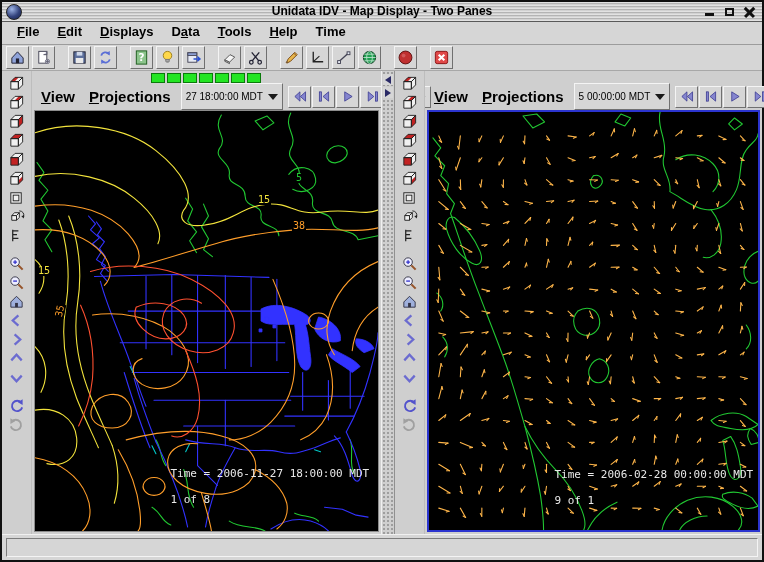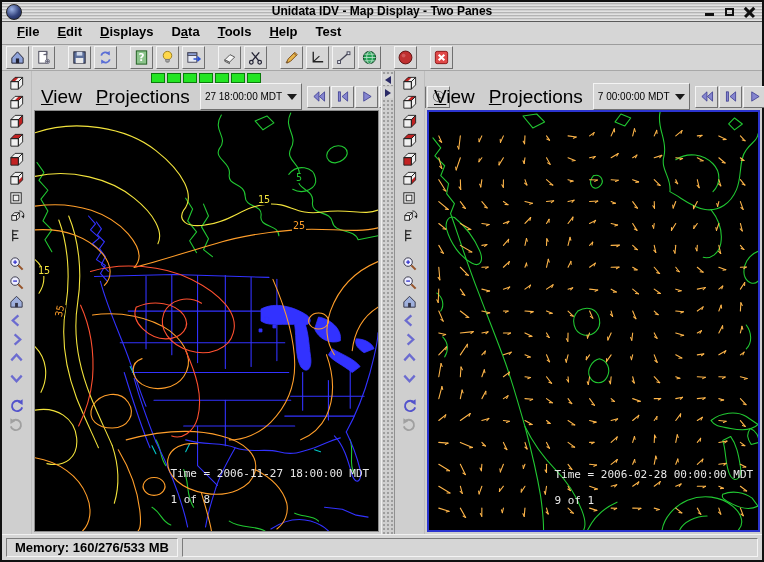--- a/index.html
+++ b/index.html
@@ -32,21 +32,21 @@
   .pane-left{width:380px}
   .pane-right{width:368px}
   .side-toolbar{width:29px;flex:0 0 29px;display:flex;flex-direction:column;align-items:center;padding-top:3px;gap:0;border-right:1px solid #bdbdbd;background:#cfcfcf}
   .side-btn{width:23px;height:19px;display:flex;align-items:center;justify-content:center}
   .side-gap{height:9px}
   .pane-body{flex:1;display:flex;flex-direction:column;min-width:0}
   .boxes-row{height:13px;flex:0 0 13px;display:flex;align-items:center;justify-content:center;gap:2px}
   .tbox{width:12px;height:8px;background:var(--time_box_green);border:1px solid #0a7a0a}
   .pane-menu-row{height:25px;flex:0 0 25px;display:flex;align-items:center;padding:0 2px;gap:3px}
   .pane-menus{display:flex}
-  .pane-menu{font-weight:normal;font-size:19px;padding:0 7px;cursor:default}
+  .pane-menu{font-weight:bold;font-size:15px;padding:0 7px;cursor:default}
   .time-dd{height:27px;box-sizing:border-box;border:1px solid;border-color:#f4f4f4 #707070 #707070 #f4f4f4;background:#d6d6d6;display:flex;align-items:center;font-size:10px;padding:0 4px;gap:5px;white-space:nowrap}
   .dd-arrow{width:0;height:0;border-left:5px solid transparent;border-right:5px solid transparent;border-top:6px solid #1a1a1a}
   .pb{display:flex;gap:1px;margin-left:2px}
   .pb-btn{width:21px;height:20px;background:#d6d6d6;border:1px solid;border-color:#f4f4f4 #707070 #707070 #f4f4f4;display:flex;align-items:center;justify-content:center}
   .map-wrap{flex:1;margin:1px 2px 2px 2px;position:relative;background:#000;overflow:hidden}
   .map-left{border:1px solid #8c8c8c}
   .map-right{border:2px solid var(--active_pane_border)}
   .map-wrap svg.map{position:absolute;left:0;top:0;width:100%;height:100%}
   .map-time{position:absolute;color:#e8e8e8;font:11px "DejaVu Sans Mono",monospace;line-height:13px;white-space:pre}
   .clabel{position:absolute;font:10px "DejaVu Sans Mono",monospace;line-height:10px;background:#000;padding:0 1px}
@@ -90,21 +90,21 @@
     </div>
   </div>
 
   <div class="menubar" id="menubar">
       <span class="menu-item"><u>F</u>ile</span>
       <span class="menu-item"><u>E</u>dit</span>
       <span class="menu-item"><u>D</u>isplays</span>
       <span class="menu-item">D<u>a</u>ta</span>
       <span class="menu-item"><u>T</u>ools</span>
       <span class="menu-item"><u>H</u>elp</span>
-      <span class="menu-item">Test</span>
+      <span class="menu-item">Time</span>
     </div>
 
   <div class="toolbar" id="toolbar">
       <div class="tb-btn">
         <svg viewBox="0 0 18 18" width="17" height="17">
           <path d="M3,9.5 L9,3 L15,9.5 V15 H3 z" fill="#8fa3d9" stroke="#223"></path>
           <rect x="7.3" y="10" width="3.4" height="5" fill="#223"></rect>
         </svg>
       </div>
       <div class="tb-btn">
@@ -526,21 +526,21 @@
             </g>
             <g class="r">
               <path d="M56,162 C88,152 130,156 158,170 C186,184 206,204 200,224 C196,240 176,248 156,242 C136,236 124,220 130,204 C136,190 154,186 168,194"></path>
               <path d="M102,198 C120,190 142,194 150,206 C158,218 148,230 132,230 C116,230 96,214 102,198"></path>
               <path d="M152,242 C162,264 170,288 164,310 C160,324 148,332 138,328"></path>
               <path d="M46,196 C56,218 60,244 58,270 C56,290 50,306 44,318"></path>
             </g>
           </svg>
           <span class="clabel cl-y" style="left:2px;top:155px">15</span>
           <span class="clabel cl-y" style="left:222px;top:84px">15</span>
-          <span class="clabel cl-o" style="left:257px;top:110px">25</span>
+          <span class="clabel cl-o" style="left:257px;top:110px">38</span>
           <span class="clabel cl-o rot" style="left:18px;top:195px">35</span>
           <span class="clabel cl-g" style="left:260px;top:62px">5</span>
           <div class="map-time" style="left:56px;bottom:12px">
             <span>Time = 2006-11-27 18:00:00 MDT</span><br>
             <span>1 of 8</span>
           </div>
         </div>
       </div>
     </div>
 
@@ -709,21 +709,21 @@
           </div>
         </div>
       <div class="pane-body">
         <div class="boxes-row" id="boxes-right"></div>
         <div class="pane-menu-row">
           <div class="pane-menus" id="pmenus-right">
               <span class="pane-menu"><u>V</u>iew</span>
               <span class="pane-menu"><u>P</u>rojections</span>
             </div>
           <div class="time-dd">
-            <span>7 00:00:00 MDT</span>
+            <span>5 00:00:00 MDT</span>
             <span class="dd-arrow"></span>
           </div>
           <div class="pb" id="pb-right">
               <div class="pb-btn">
                 <svg viewBox="0 0 16 14" width="15" height="13">
                   <g fill="var(--button_glyph)" stroke="#34348c" stroke-width="0.8">
                     <polygon points="8.5,2 3,7 8.5,12"></polygon>
                     <polygon points="14.5,2 9,7 14.5,12"></polygon>
                   </g>
                 </svg>
@@ -1334,16 +1334,15 @@
           <div class="map-time" style="left:46px;bottom:10px">
             <span>Time = 2006-02-28 00:00:00 MDT</span><br>
             <span>9 of 1</span>
           </div>
         </div>
       </div>
     </div>
   </div>
 
   <div class="statusbar">
-    <div class="status-cell">Memory: 160/276/533 MB</div>
     <div class="status-cell status-rest"></div>
   </div>
 </div>
 
 </body></html>

